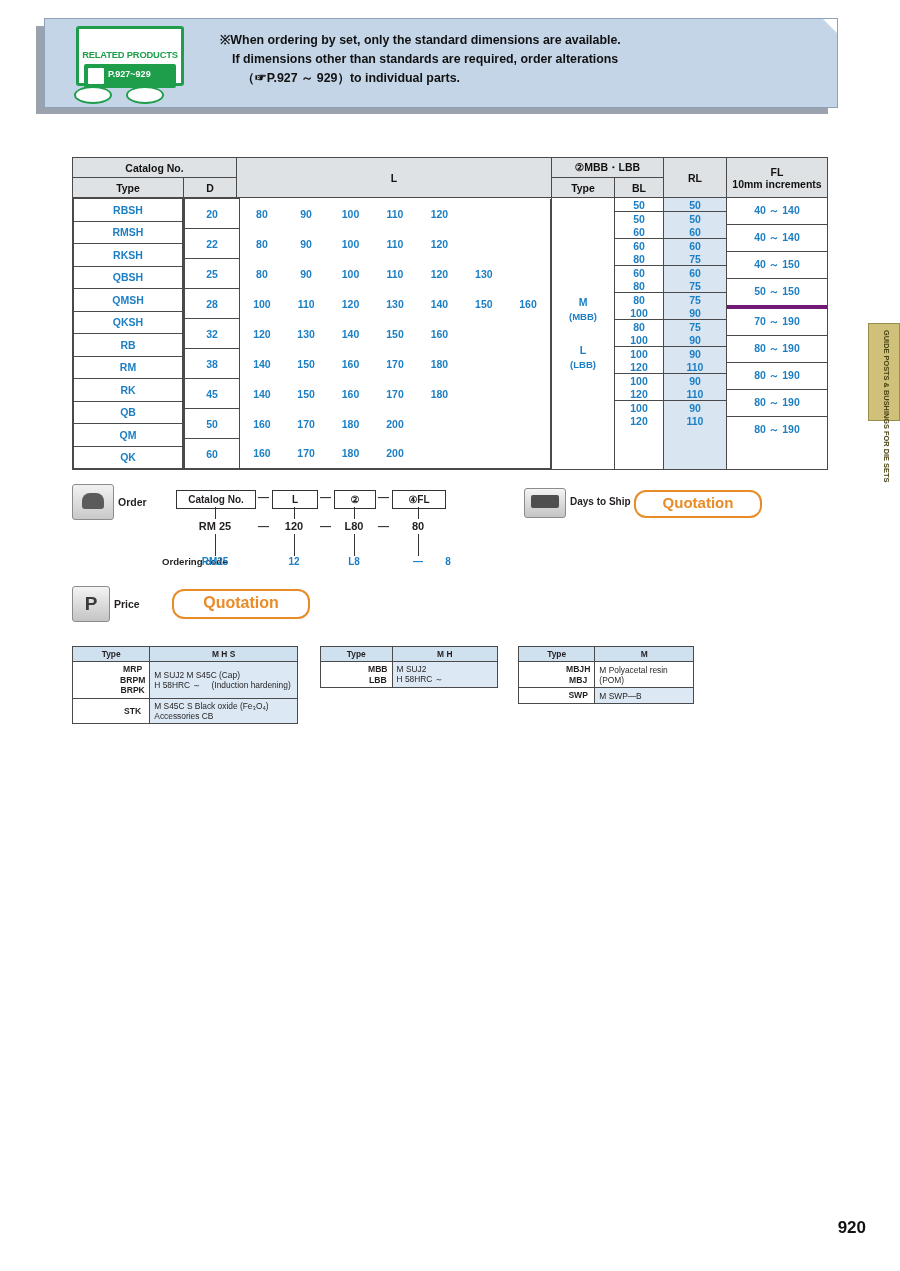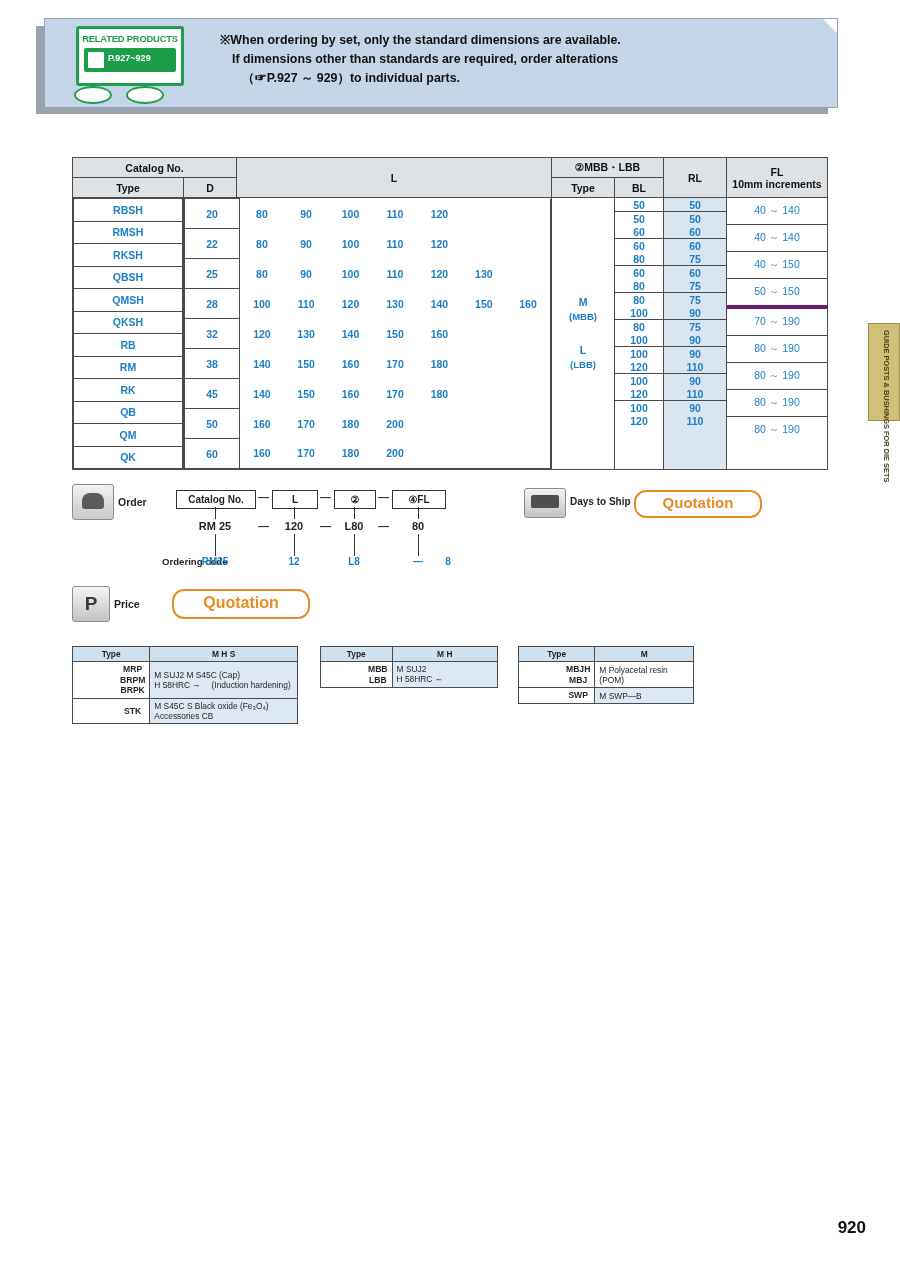--- a/index.html
+++ b/index.html
@@ -17,21 +17,21 @@
   .banner-wrap{position:absolute;left:28px;top:18px;width:800px;height:96px;}
   .banner-shadow{position:absolute;left:8px;top:8px;width:792px;height:88px;background:#9aa3ad;}
   .banner{position:absolute;left:0;top:0;width:792px;height:88px;background:#c5d5e8;border:1px solid #8fa2b8;margin-left:16px;}
   .banner .corner{position:absolute;right:0;top:0;width:0;height:0;border-top:14px solid #ffffff;border-left:14px solid transparent;}
   .banner-text{position:absolute;left:175px;top:12px;font-size:12.4px;font-weight:bold;line-height:1.55;color:#111;}
   .banner-text .ln2{padding-left:12px;}
   .banner-text .ln3{padding-left:22px;}
 
   
   .rp{position:absolute;left:48px;top:8px;width:108px;height:60px;background:#ffffff;border:3px solid #1e9e4a;border-radius:3px;box-sizing:border-box;}
-  .rp-title{font-size:9.4px;font-weight:bold;color:#1e9e4a;text-align:center;margin-top:4px;letter-spacing:-0.2px;}
+  .rp-title{font-size:9.4px;font-weight:bold;color:#1e9e4a;text-align:center;margin-top:20px;letter-spacing:-0.2px;}
   .rp-book{width:92px;height:24px;margin:4px auto 0;background:#1e9e4a;border-radius:2px;position:relative;}
   .rp-book .pg{position:absolute;left:4px;top:4px;width:16px;height:16px;background:#ffffff;border-radius:1px;}
   .rp-book .lbl{position:absolute;left:24px;top:5px;font-size:9px;font-weight:bold;color:#ffffff;}
   .rp-legs{position:absolute;left:44px;top:68px;width:116px;height:18px;}
   .rp-leg{position:absolute;width:34px;height:14px;border:2px solid #1e9e4a;border-radius:50%;background:#fff;}
   .rp-leg.l{left:2px;top:0;}
   .rp-leg.r{left:54px;top:0;}
 
   
   .side-tab{position:absolute;right:0;top:323px;width:30px;height:96px;background:#cfc07a;border:1px solid #9a8c4a;}
@@ -39,21 +39,21 @@
 
   
   .maintable{position:absolute;left:72px;top:157px;width:756px;border-collapse:collapse;}
   .maintable td,.maintable th{border:1px solid #4a4a4a;font-size:10.5px;text-align:center;padding:0;}
   .hdr{background:#dfe2e4;font-weight:bold;font-size:10px;height:19px;color:#111;}
   .typecell{color:#1c7fc4;font-weight:bold;font-size:12px;height:21.5px;border-left:1px solid #4a4a4a;border-right:1px solid #4a4a4a;border-top:none;border-bottom:none;}
   .dcell{color:#1c7fc4;font-weight:bold;font-size:11px;}
   .lcell{color:#1c7fc4;font-weight:bold;font-size:10.5px;}
   .blcell{color:#1c7fc4;font-weight:bold;font-size:9.6px;background:#ffffff;height:13px;}
   .rlcell{color:#1c7fc4;font-weight:bold;font-size:9.6px;background:#d9e6f2;height:13px;}
-  .flcell{color:#1c7fc4;font-weight:normal;font-size:10.5px;}
+  .flcell{color:#1c7fc4;font-weight:bold;font-size:10.5px;}
   .mbbcell{color:#1c7fc4;font-weight:bold;font-size:11px;line-height:1.5;}
   .lrow td{height:29px;}
 
   
   .order-sec{position:absolute;left:72px;top:484px;width:520px;height:100px;}
   .phone-ico{position:absolute;left:0;top:0;width:40px;height:34px;background:linear-gradient(#f2f2f2,#c9c9c9);border:1px solid #8c8c8c;border-radius:3px;}
   .phone-ico:after{content:"";position:absolute;left:9px;top:8px;width:22px;height:16px;background:#5b5b5b;border-radius:8px 8px 3px 3px;}
   .order-label{position:absolute;left:46px;top:12px;font-size:10.5px;font-weight:bold;}
   .ordbox{position:absolute;border:1px solid #333;background:#fff;height:17px;line-height:17px;font-size:10px;font-weight:bold;text-align:center;}
   .dash{position:absolute;font-size:11px;font-weight:bold;color:#333;}

